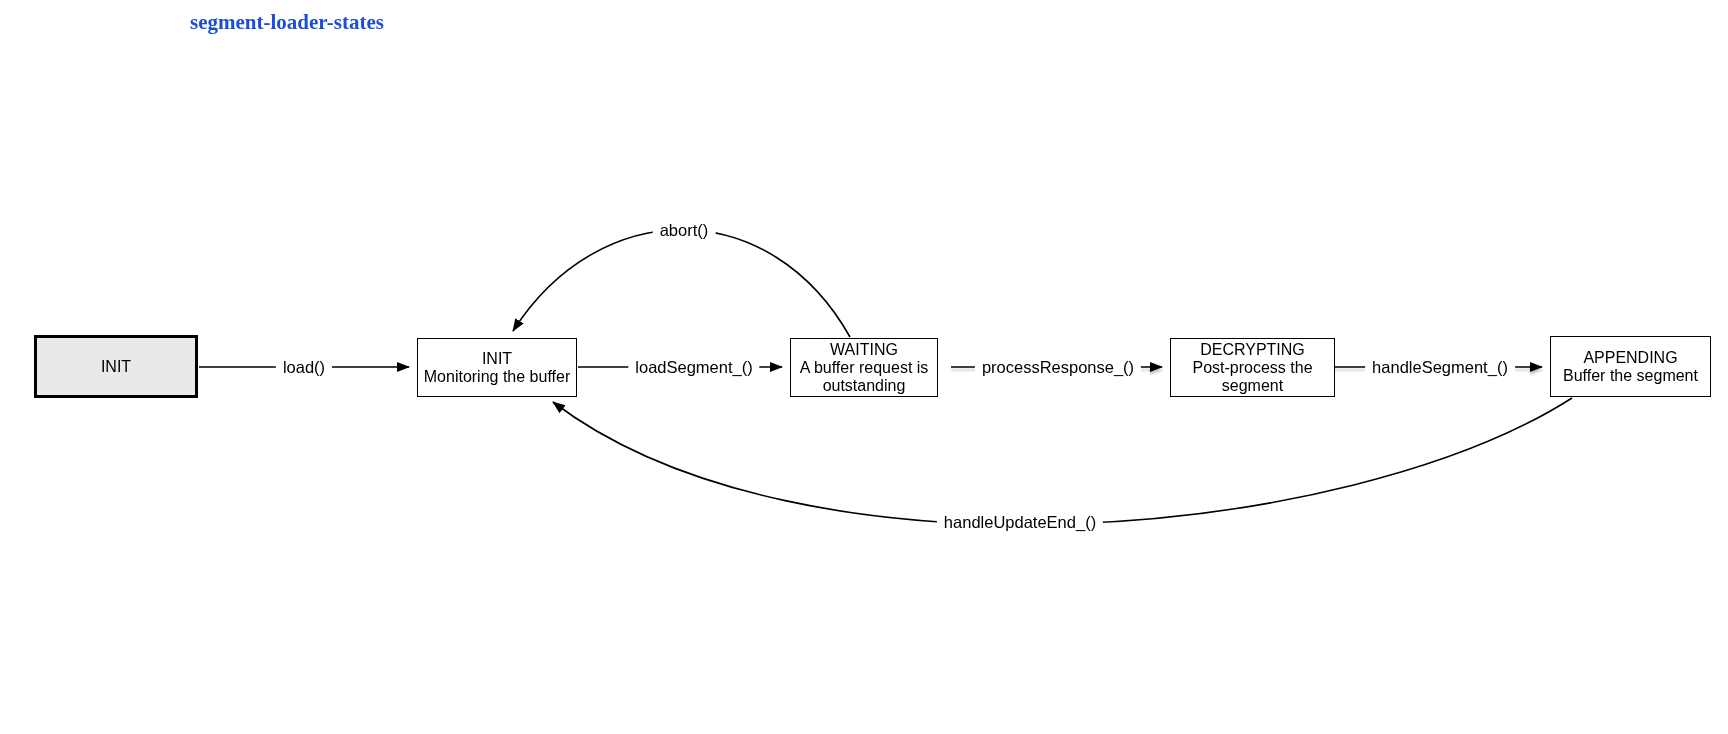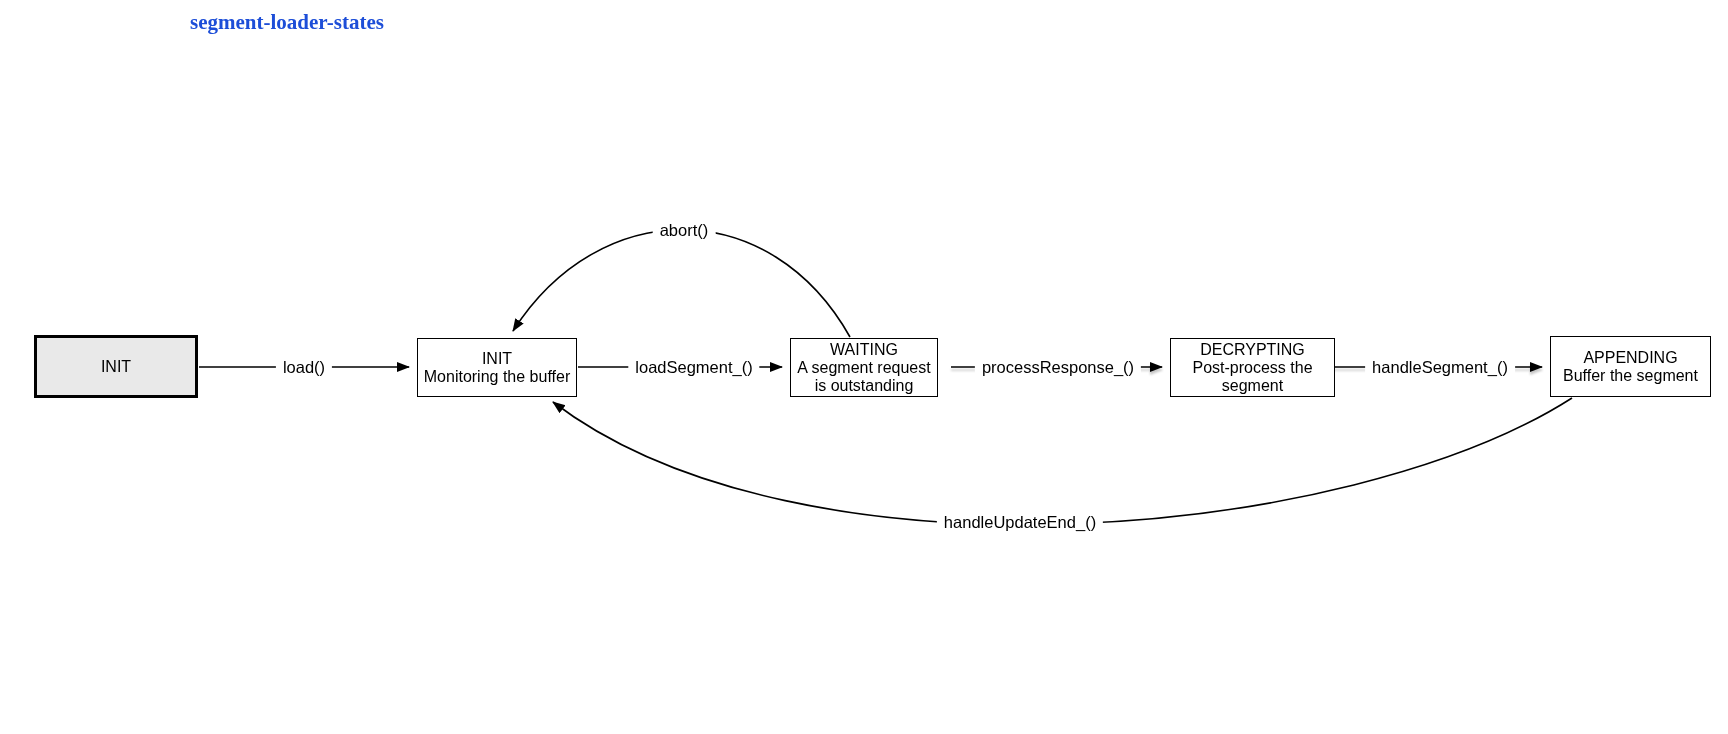--- a/index.html
+++ b/index.html
@@ -100,21 +100,21 @@
     <div class="state-name">INIT</div>
   </div>
 
   <div class="state" style="left:417px; top:338px; width:160px; height:59px;">
     <div class="state-name">INIT</div>
     <div class="state-desc">Monitoring the buffer</div>
   </div>
 
   <div class="state" style="left:790px; top:338px; width:148px; height:59px;justify-content:flex-end;">
     <div class="state-name">WAITING</div>
-    <div class="state-desc">A segment request is outstanding</div>
+    <div class="state-desc">A buffer request is outstanding</div>
   </div>
 
   <div class="state" style="left:1170px; top:338px; width:165px; height:59px;">
     <div class="state-name">DECRYPTING</div>
     <div class="state-desc">Post-process the segment</div>
   </div>
 
   <div class="state" style="left:1550px; top:336px; width:161px; height:61px;">
     <div class="state-name">APPENDING</div>
     <div class="state-desc">Buffer the segment</div>

